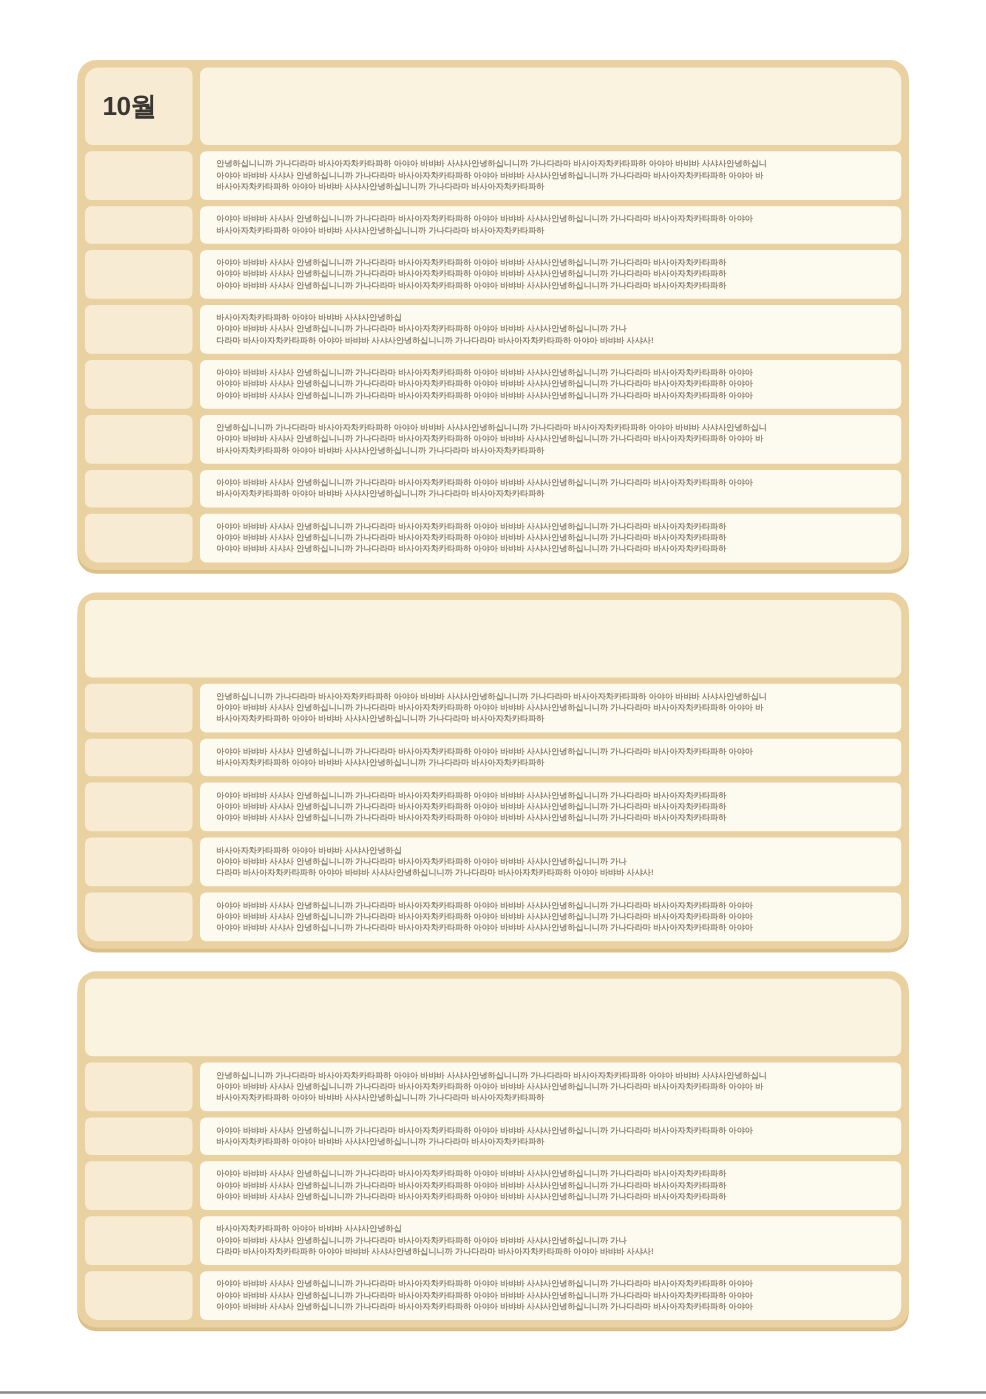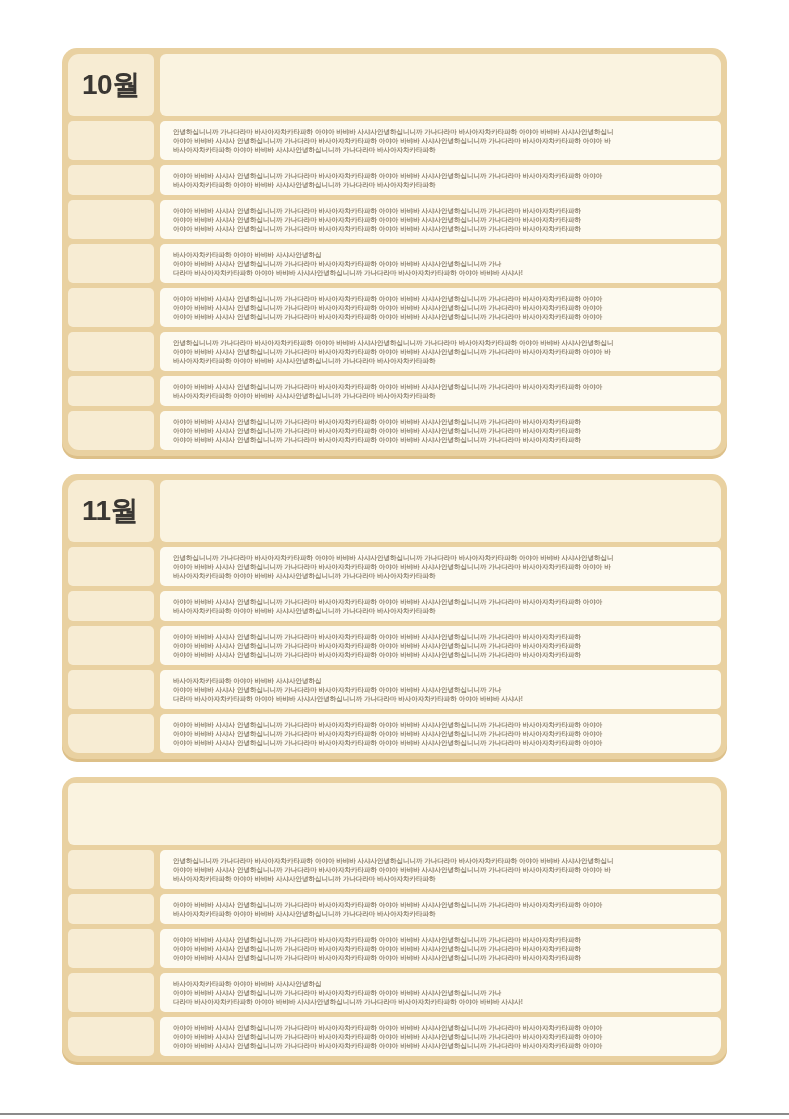--- a/index.html
+++ b/index.html
@@ -40,21 +40,21 @@
     display: flex; align-items: center;
     padding-left: 14px;
     min-height: 62px;
   }
   .header-row .cell { border-radius: 6px; }
   .month-section .header-row .label-cell { border-top-left-radius: 11px; }
   .month-section .header-row .content-cell { border-top-right-radius: 11px; }
   .month-section .row:last-child .label-cell { border-bottom-left-radius: 11px; }
   .month-section .row:last-child .content-cell { border-bottom-right-radius: 11px; }
   .month-title {
-    font-size: 28px;
+    font-size: 21px;
     font-weight: 800;
     color: #3a3733;
     letter-spacing: -0.5px;
     white-space: nowrap;
   }
   .line {
     font-size: 6.5px;
     line-height: 9px;
     color: #8e8370;
     white-space: nowrap;
@@ -137,23 +137,20 @@
         <div class="cell label-cell"></div>
         <div class="cell content-cell">
           <p class="line">아야아 바뱌바 사샤사 안녕하십니니까 가나다라마 바사아자차카타파하 아야아 바뱌바 사샤사안녕하십니니까 가나다라마 바사아자차카타파하</p>
           <p class="line">아야아 바뱌바 사샤사 안녕하십니니까 가나다라마 바사아자차카타파하 아야아 바뱌바 사샤사안녕하십니니까 가나다라마 바사아자차카타파하</p>
           <p class="line">아야아 바뱌바 사샤사 안녕하십니니까 가나다라마 바사아자차카타파하 아야아 바뱌바 사샤사안녕하십니니까 가나다라마 바사아자차카타파하</p>
         </div>
       </div>
     </section>
     <section class="month-section">
       <div class="row header-row">
-        <div class="cell label-cell">
-          <h2 class="month-title">11월</h2>
-        </div>
         <div class="cell content-cell"></div>
       </div>
       <div class="row">
         <div class="cell label-cell"></div>
         <div class="cell content-cell">
           <p class="line">안녕하십니니까 가나다라마 바사아자차카타파하 아야아 바뱌바 사샤사안녕하십니니까 가나다라마 바사아자차카타파하 아야아 바뱌바 사샤사안녕하십니</p>
           <p class="line">아야아 바뱌바 사샤사 안녕하십니니까 가나다라마 바사아자차카타파하 아야아 바뱌바 사샤사안녕하십니니까 가나다라마 바사아자차카타파하 아야아 바</p>
           <p class="line">바사아자차카타파하 아야아 바뱌바 사샤사안녕하십니니까 가나다라마 바사아자차카타파하</p>
         </div>
       </div>

